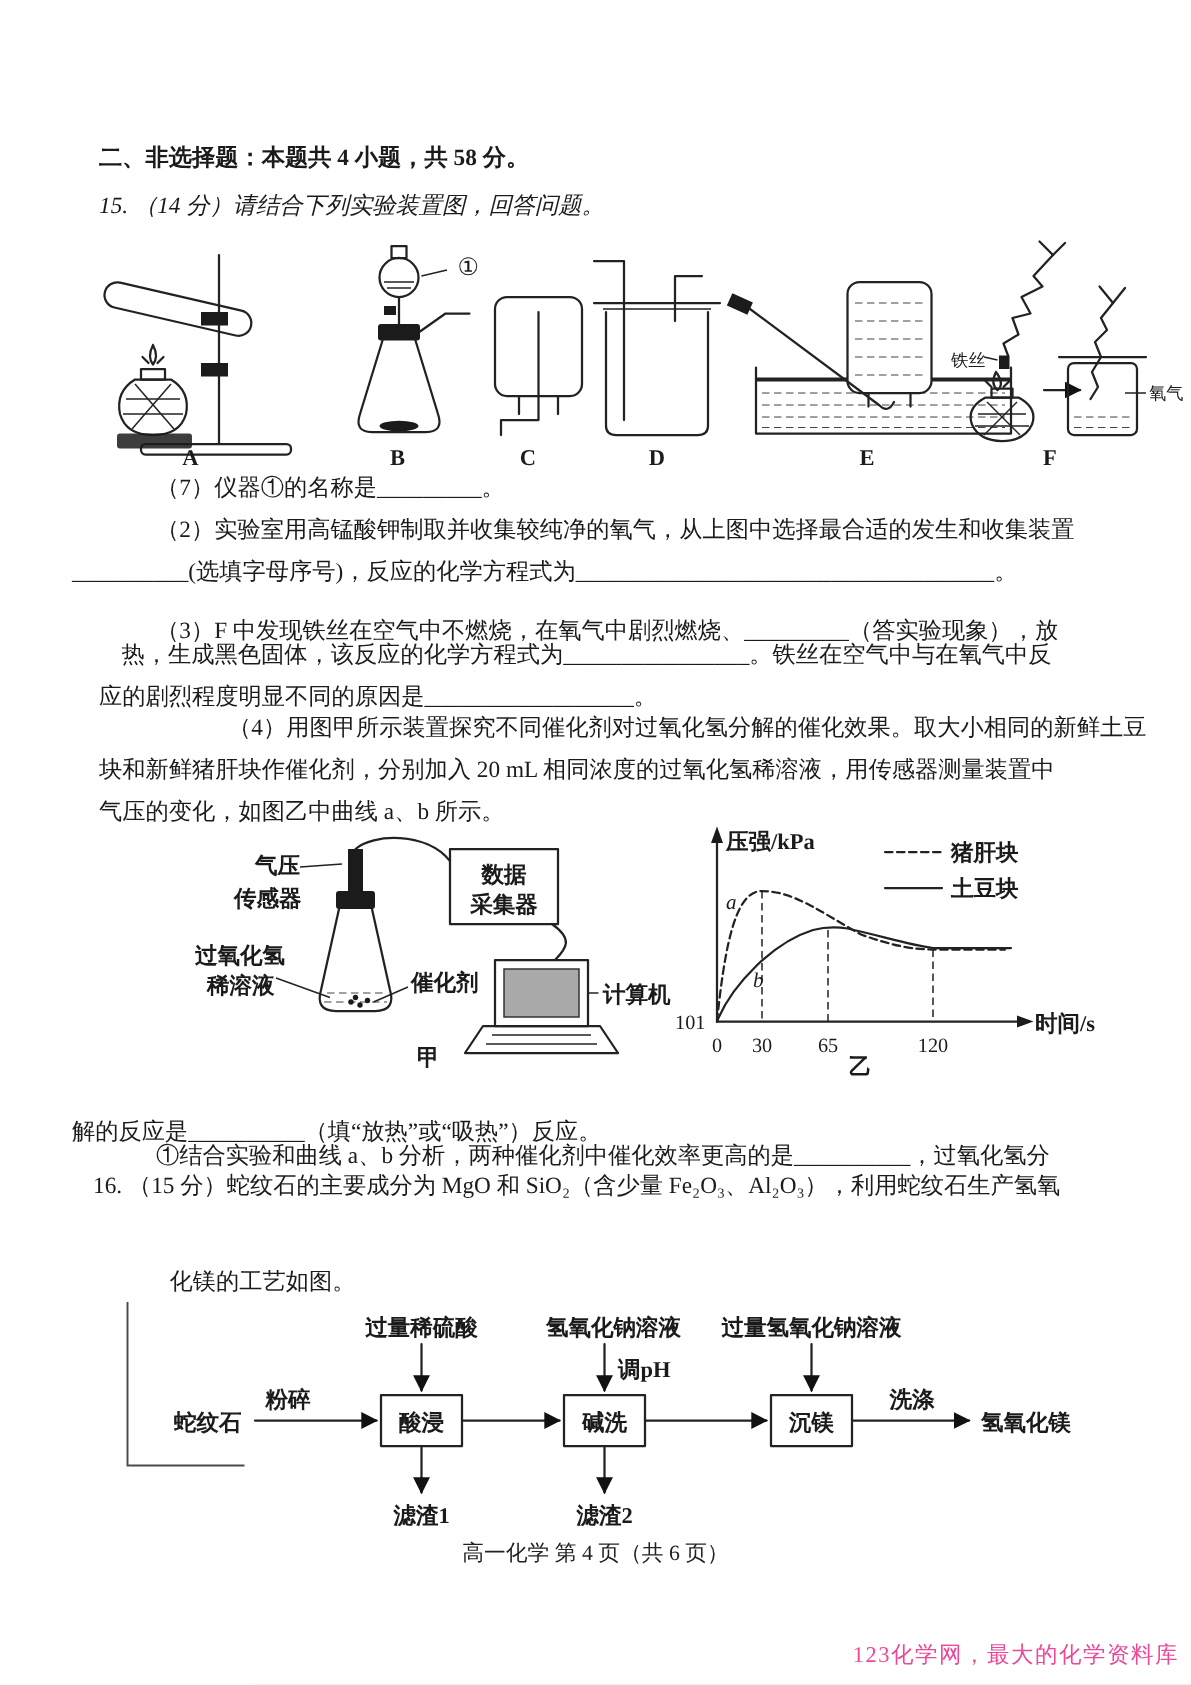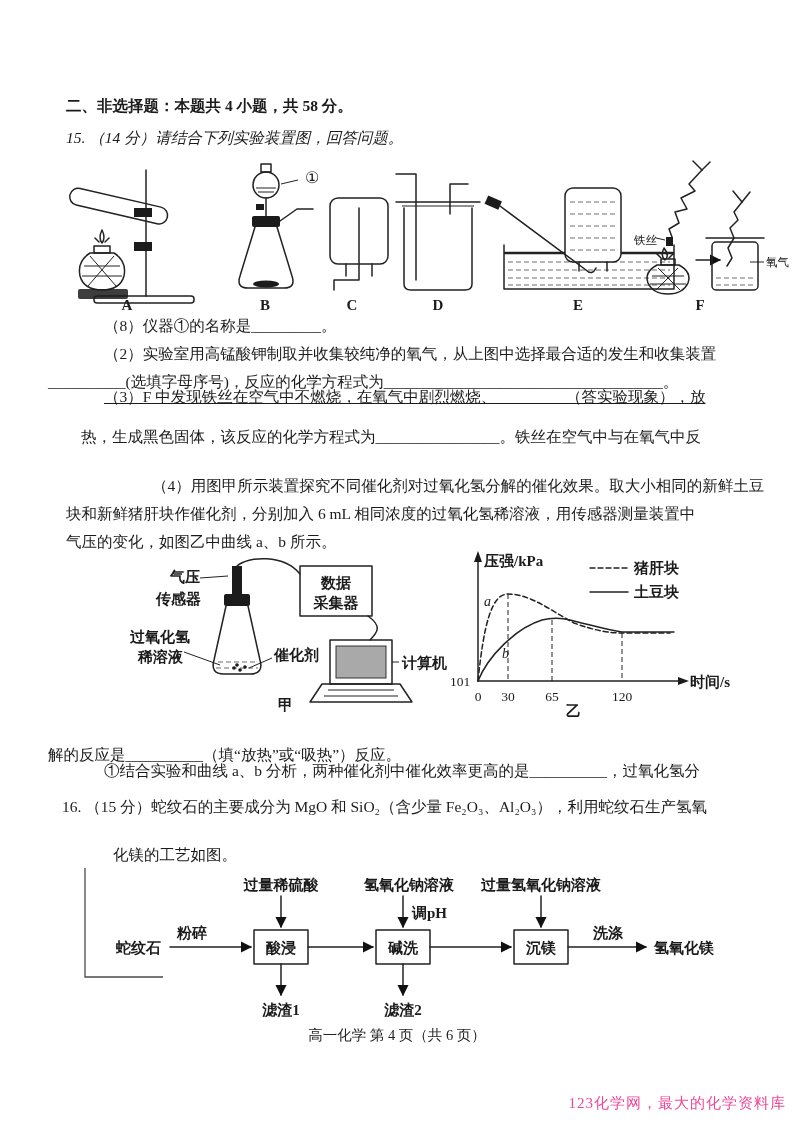--- a/index.html
+++ b/index.html
@@ -134,27 +134,28 @@
       <rect class="st" x="678" y="84" width="46" height="48" rx="4"></rect>
       <line class="hatch" x1="682" y1="120" x2="720" y2="120"></line>
       <line class="hatch" x1="682" y1="127" x2="720" y2="127"></line>
       <line class="stt" x1="716" y1="104" x2="730" y2="104"></line>
     </g>
     <text class="lbl-s" x="600" y="86">铁丝</text>
     <text class="lbl-s" x="732" y="108">氧气</text>
     <text class="lbl" x="666" y="152" text-anchor="middle">F</text>
   </svg>
 
-  <div class="line" style="left:104px;top:315px;">（8）仪器①的名称是_________。</div>
+  <div class="line" style="left:104px;top:315px;">（7）仪器①的名称是_________。</div>
   <div class="line" style="left:104px;top:343px;">（2）实验室用高锰酸钾制取并收集较纯净的氧气，从上图中选择最合适的发生和收集装置</div>
   <div class="line" style="left:48px;top:371px;">__________(选填字母序号)，反应的化学方程式为____________________________________。</div>
-  <div class="line" style="left:104px;top:386px;text-decoration:underline;">（3）F 中发现铁丝在空气中不燃烧，在氧气中剧烈燃烧、_________（答实验现象），放</div>
+  <div class="line" style="left:104px;top:410px;">（3）F 中发现铁丝在空气中不燃烧，在氧气中剧烈燃烧、_________（答实验现象），放</div>
   <div class="line" style="left:66px;top:426px;margin-left:15px;">热，生成黑色固体，该反应的化学方程式为________________。铁丝在空气中与在氧气中反</div>
+  <div class="line" style="left:66px;top:454px;">应的剧烈程度明显不同的原因是__________________。</div>
   <div class="line" style="left:104px;top:475px;margin-left:48px;">（4）用图甲所示装置探究不同催化剂对过氧化氢分解的催化效果。取大小相同的新鲜土豆</div>
-  <div class="line" style="left:66px;top:503px;">块和新鲜猪肝块作催化剂，分别加入 6 mL 相同浓度的过氧化氢稀溶液，用传感器测量装置中</div>
+  <div class="line" style="left:66px;top:503px;">块和新鲜猪肝块作催化剂，分别加入 20 mL 相同浓度的过氧化氢稀溶液，用传感器测量装置中</div>
   <div class="line" style="left:66px;top:531px;">气压的变化，如图乙中曲线 a、b 所示。</div>
 
   <svg style="left:128px;top:554px;" width="330" height="160" viewBox="0 0 330 160">
     <rect class="fillk" x="104" y="12" width="10" height="30"></rect>
     <rect class="fillk" x="96" y="40" width="26" height="12" rx="2"></rect>
     <path class="st" d="M98 52 L86 106 Q82 120 96 120 L122 120 Q136 120 132 106 L120 52"></path>
     <line class="hatch" x1="90" y1="108" x2="128" y2="108"></line>
     <line class="hatch" x1="88" y1="114" x2="130" y2="114"></line>
     <circle class="fillk" cx="106" cy="114" r="1.8"></circle>
       <circle class="fillk" cx="112" cy="116" r="1.8"></circle>
@@ -205,21 +206,21 @@
     <text x="46" y="62" font-size="14" font-style="italic">a</text>
     <text x="64" y="114" font-size="14" font-style="italic">b</text>
     <text class="lbl" x="196" y="29">猪肝块</text>
     <text class="lbl" x="196" y="53">土豆块</text>
     <text class="lbl" x="128" y="172" font-size="16">乙</text>
   </svg>
 
   <div class="line" style="left:104px;top:716px;margin-top:44px;">①结合实验和曲线 a、b 分析，两种催化剂中催化效率更高的是__________，过氧化氢分</div>
   <div class="line" style="left:48px;top:744px;">解的反应是__________（填“放热”或“吸热”）反应。</div>
 
-  <div class="line" style="left:62px;top:796px;">16. （15 分）蛇纹石的主要成分为 MgO 和 SiO₂（含少量 Fe₂O₃、Al₂O₃），利用蛇纹石生产氢氧</div>
+  <div class="line" style="left:62px;top:780px;">16. （15 分）蛇纹石的主要成分为 MgO 和 SiO₂（含少量 Fe₂O₃、Al₂O₃），利用蛇纹石生产氢氧</div>
   <div class="line" style="left:113px;top:844px;">化镁的工艺如图。</div>
 
   <svg style="left:48px;top:866px;" width="712" height="154" viewBox="0 0 712 154">
     <polyline points="37,2 37,111 115,111" fill="none" stroke="#4a4a4a" stroke-width="1.3"></polyline>
     <text class="lbl" x="233" y="24" text-anchor="middle" font-size="15.5">过量稀硫酸</text>
     <text class="lbl" x="361" y="24" text-anchor="middle" font-size="15.5">氢氧化钠溶液</text>
     <text class="lbl" x="493" y="24" text-anchor="middle" font-size="15.5">过量氢氧化钠溶液</text>
     <text class="lbl" x="364" y="52" font-size="15.5">调pH</text>
     <line class="st" x1="233" y1="30" x2="233" y2="61" marker-end="url(#arw)"></line>
     <line class="st" x1="355" y1="30" x2="355" y2="61" marker-end="url(#arw)"></line>

